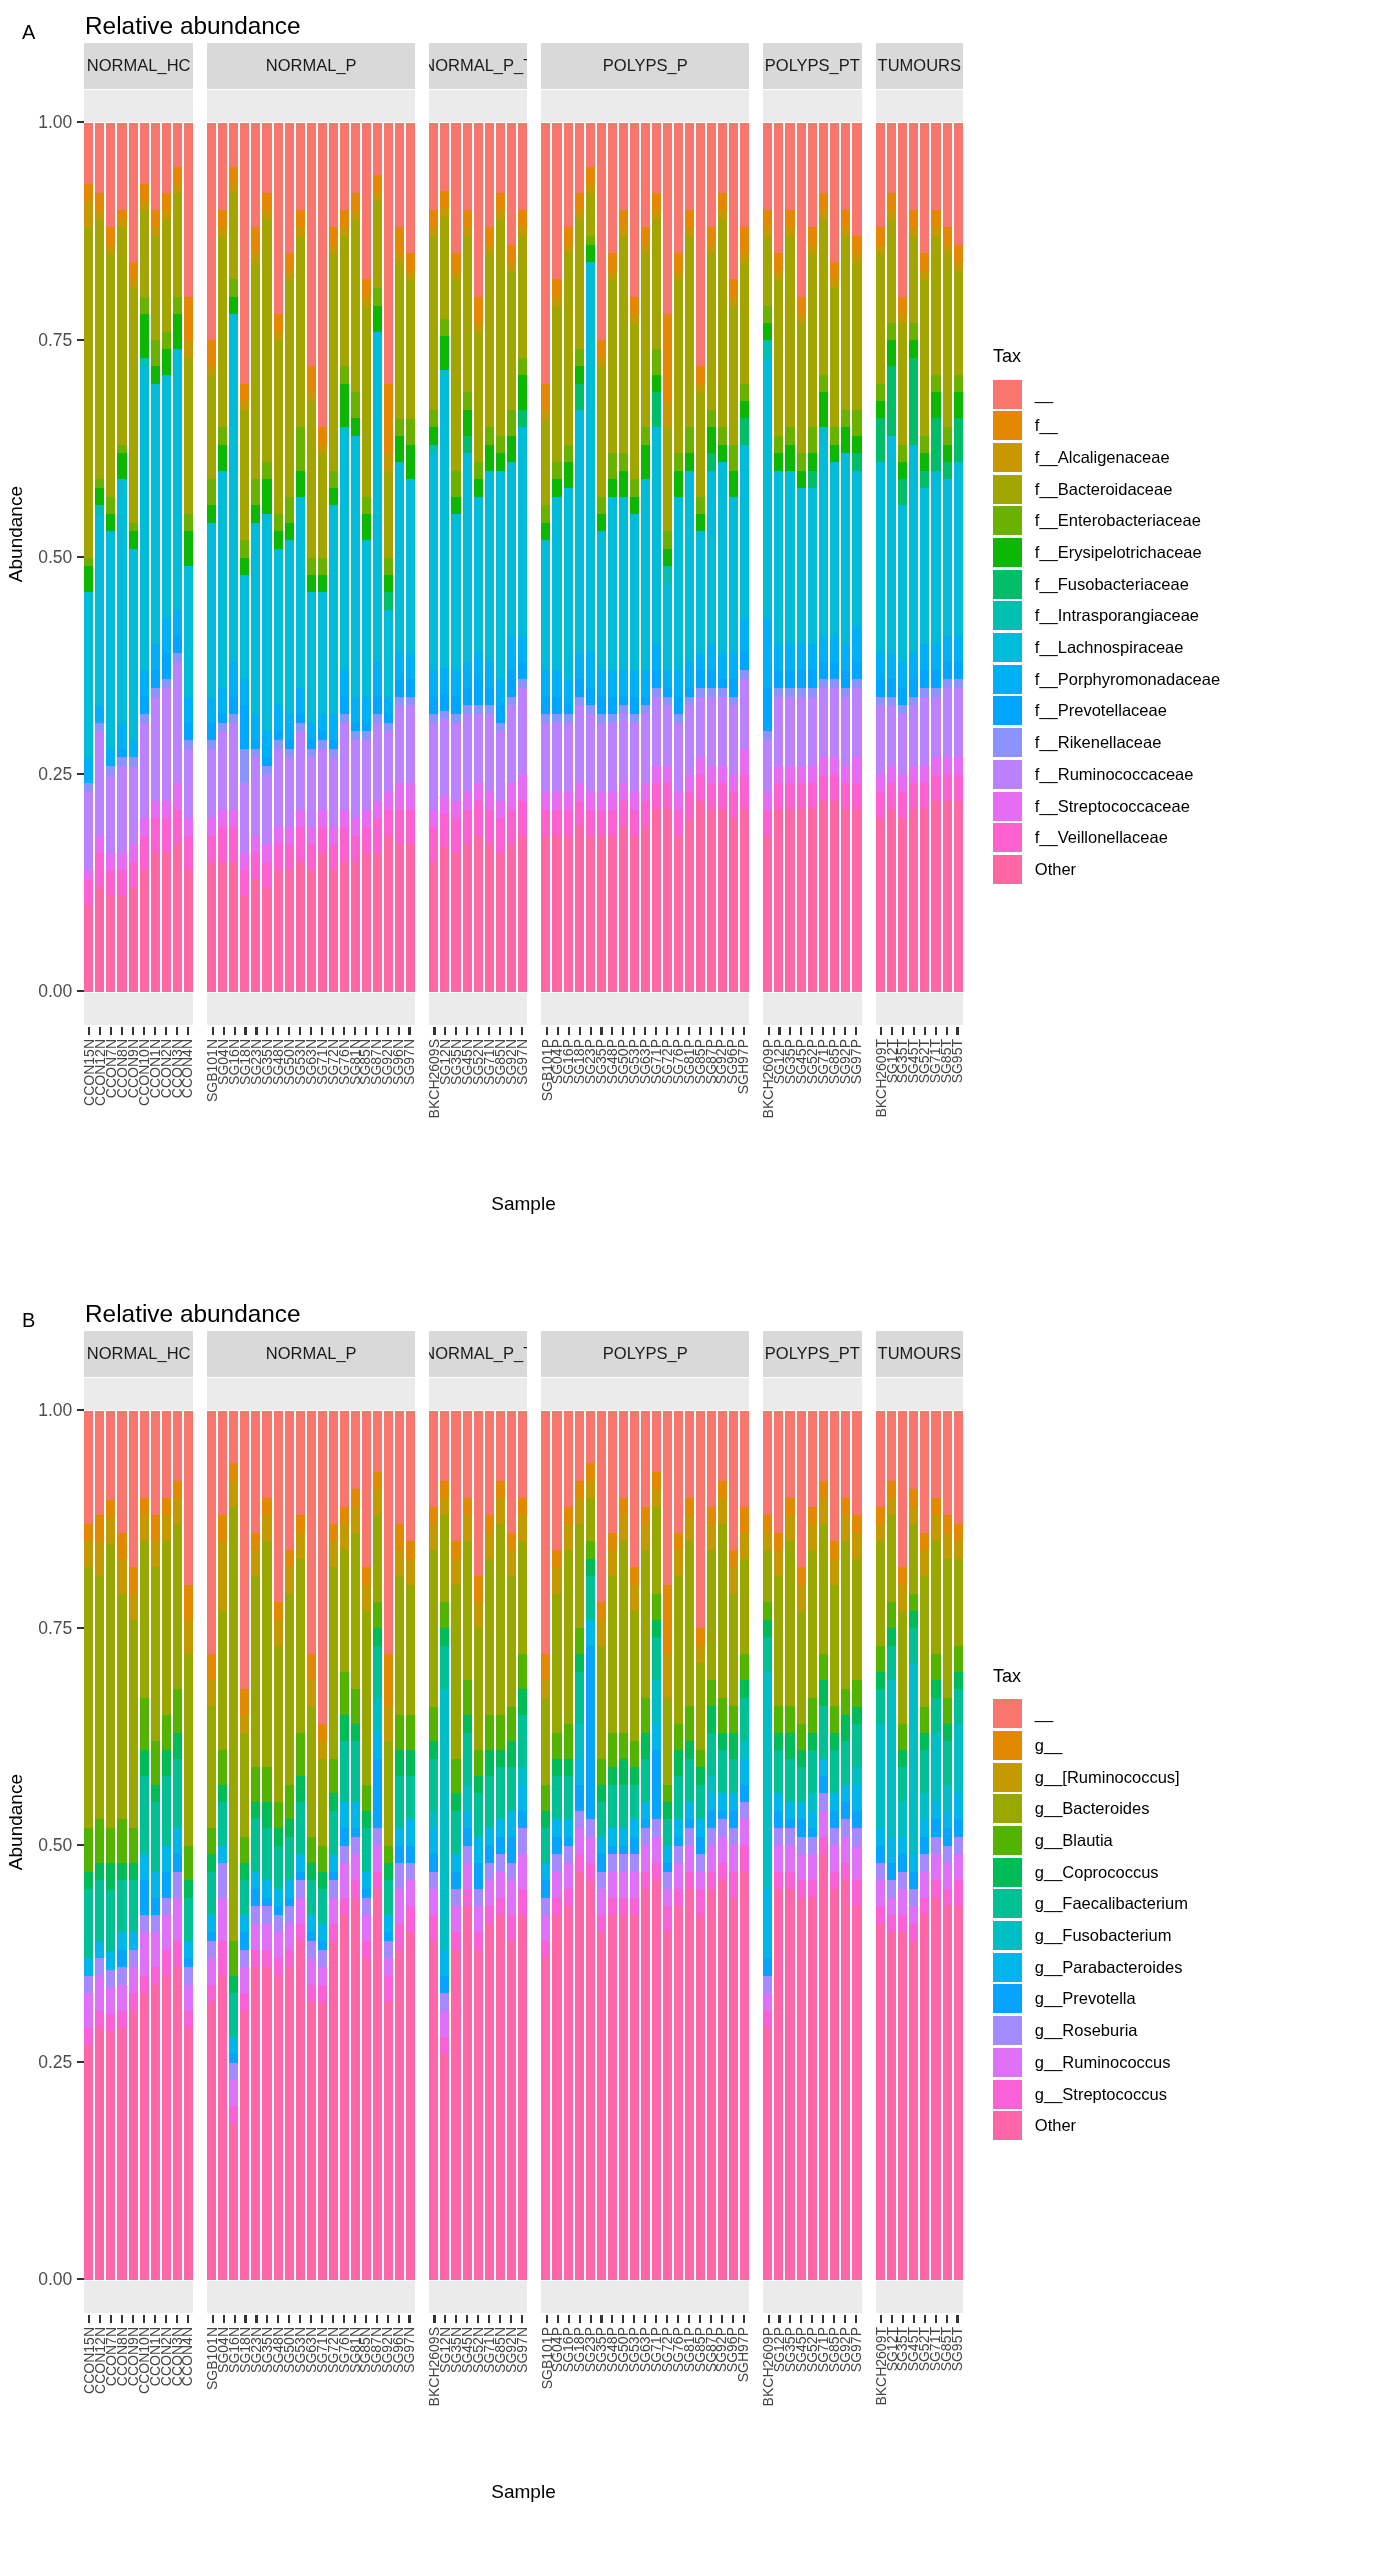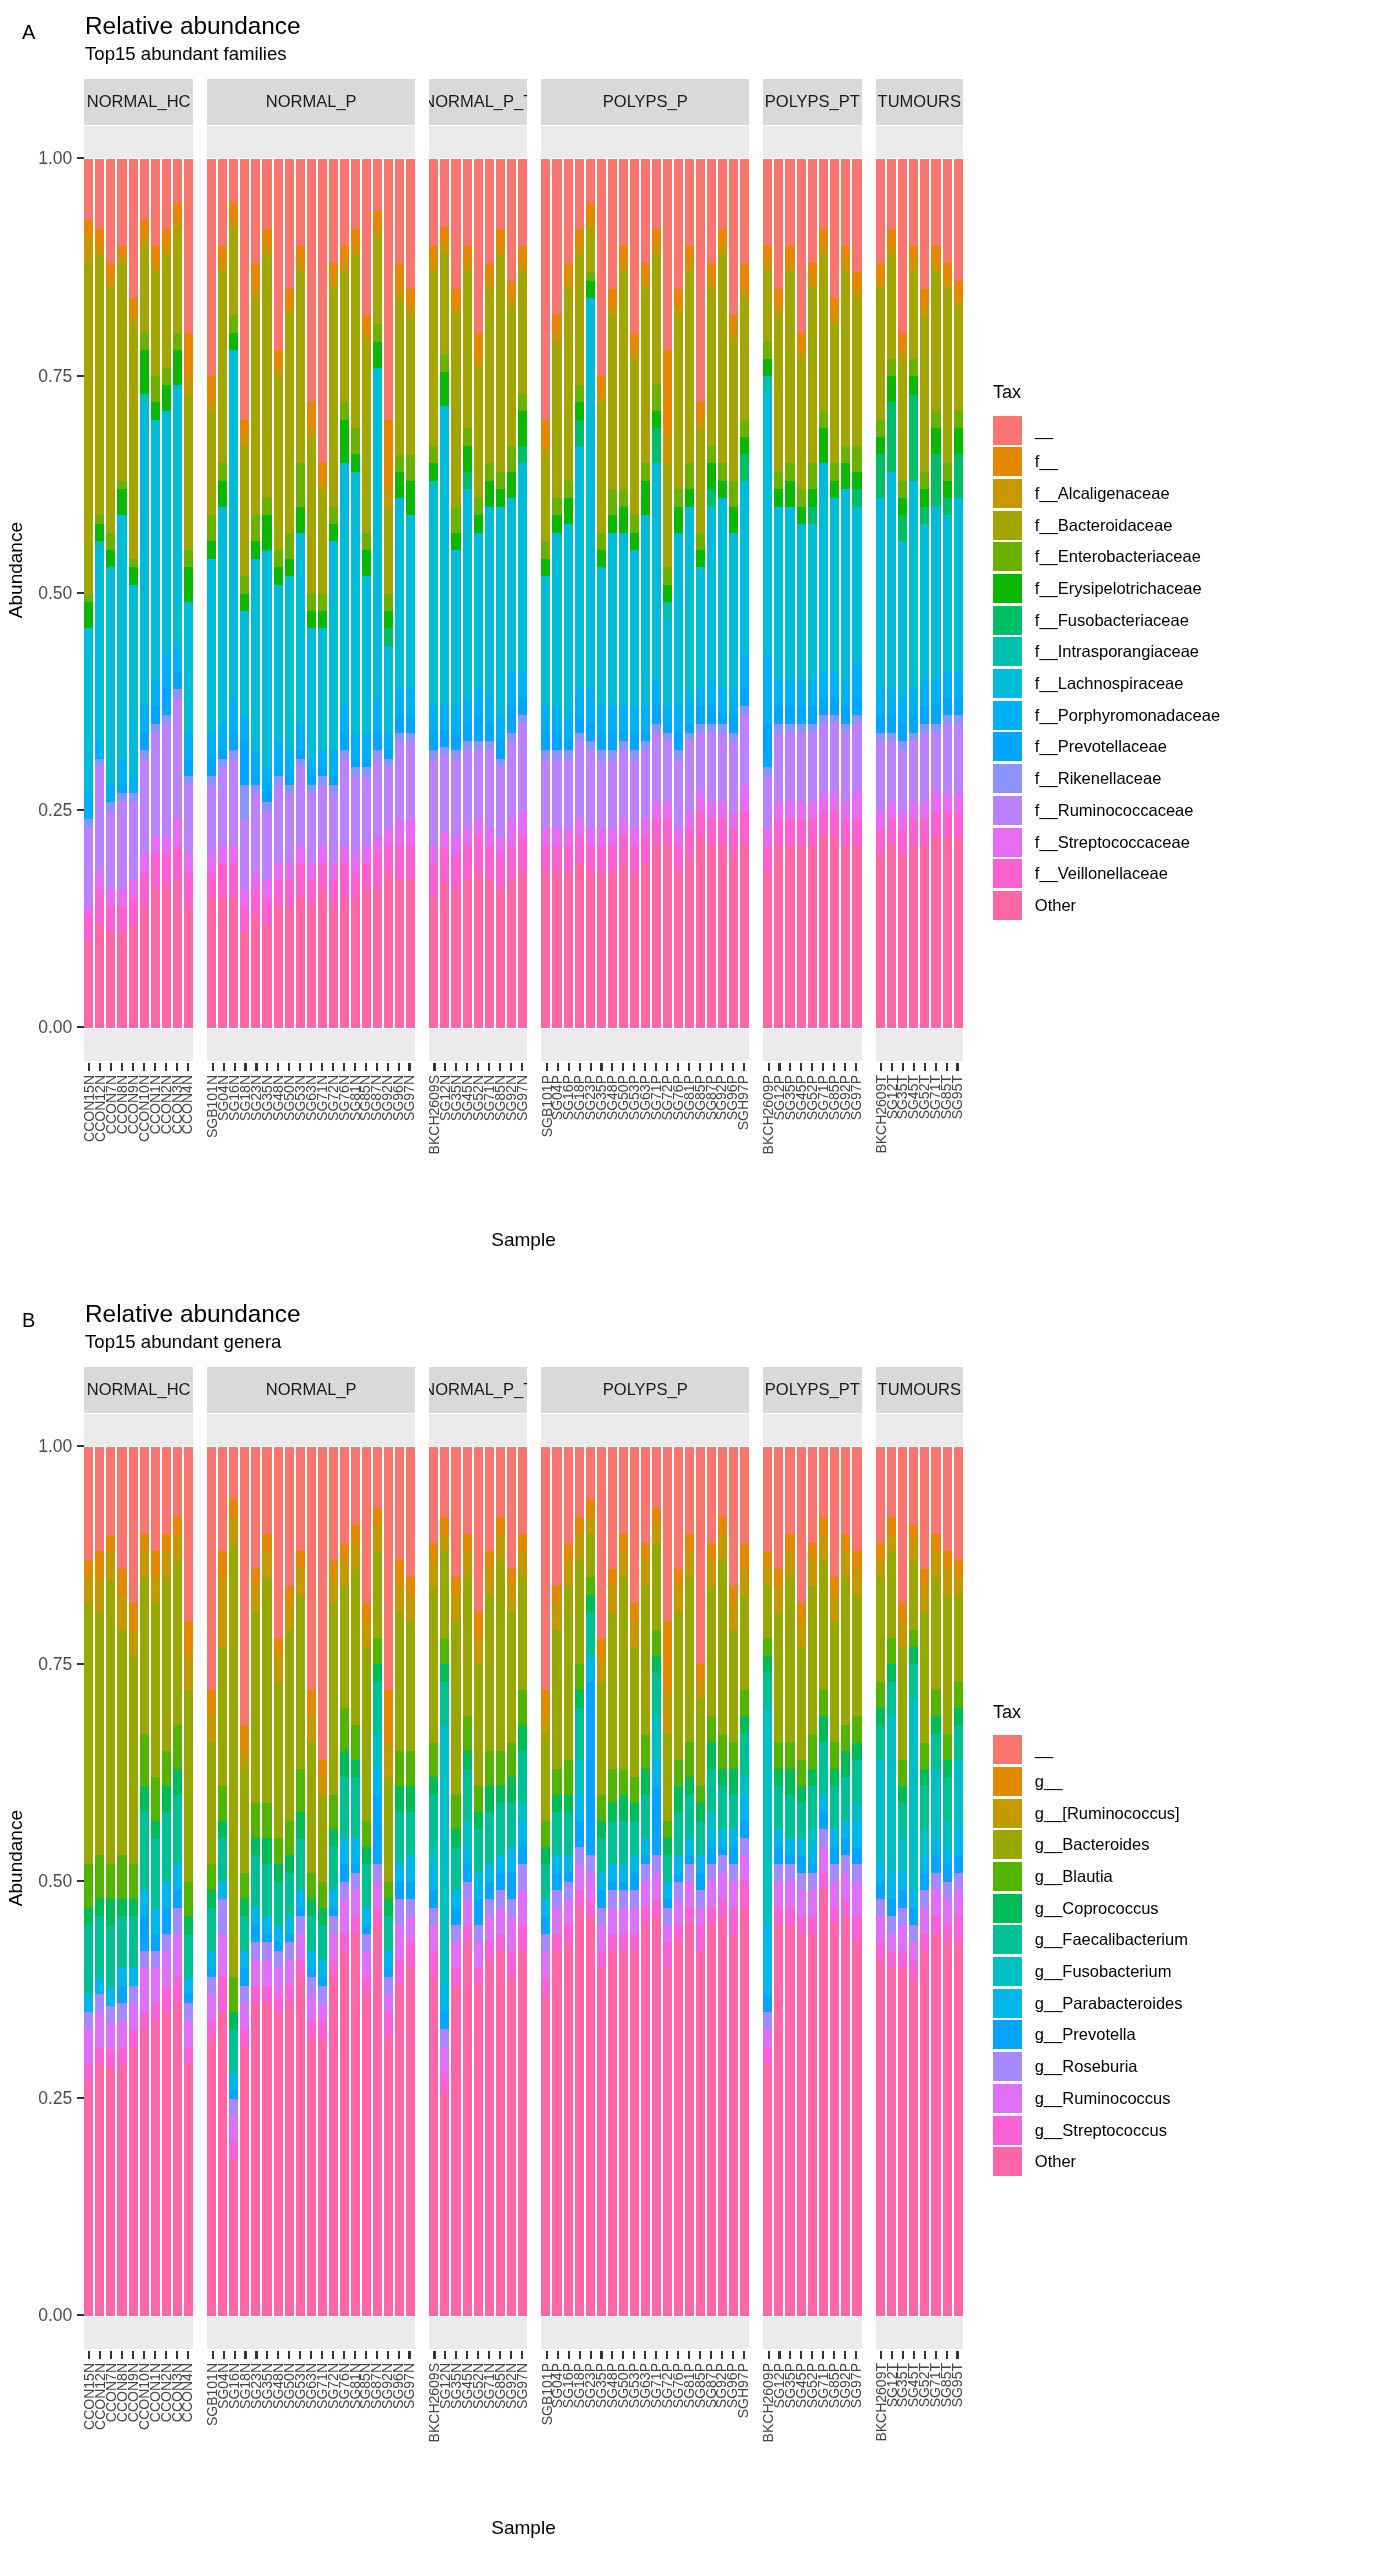--- a/index.html
+++ b/index.html
@@ -41,21 +41,20 @@
 </style>
 </head>
 <body>
 
 <div>
 
   <section class="section">
     <div class="panel-letter">A</div>
     <div class="hdr">
       <div class="chart-title">Relative abundance</div>
-      <div class="chart-subtitle">Top15 abundant families</div>
     </div>
     <div class="figure-row">
       <div class="plot-grid">
         <div class="ytitle-col">
           <span class="ytitle">Abundance</span>
         </div>
         <div class="yaxis">
             <span class="ytick" style="top: 71px;">
               <span class="yticklab">1.00</span>
               <span class="ytickmark"></span>
@@ -1702,21 +1701,20 @@
           </div>
       </div>
     </div>
     <div class="xtitle">Sample</div>
   </section>
 
   <section class="section">
     <div class="panel-letter">B</div>
     <div class="hdr">
       <div class="chart-title">Relative abundance</div>
-      <div class="chart-subtitle">Top15 abundant genera</div>
     </div>
     <div class="figure-row">
       <div class="plot-grid">
         <div class="ytitle-col">
           <span class="ytitle">Abundance</span>
         </div>
         <div class="yaxis">
             <span class="ytick" style="top: 71px;">
               <span class="yticklab">1.00</span>
               <span class="ytickmark"></span>

